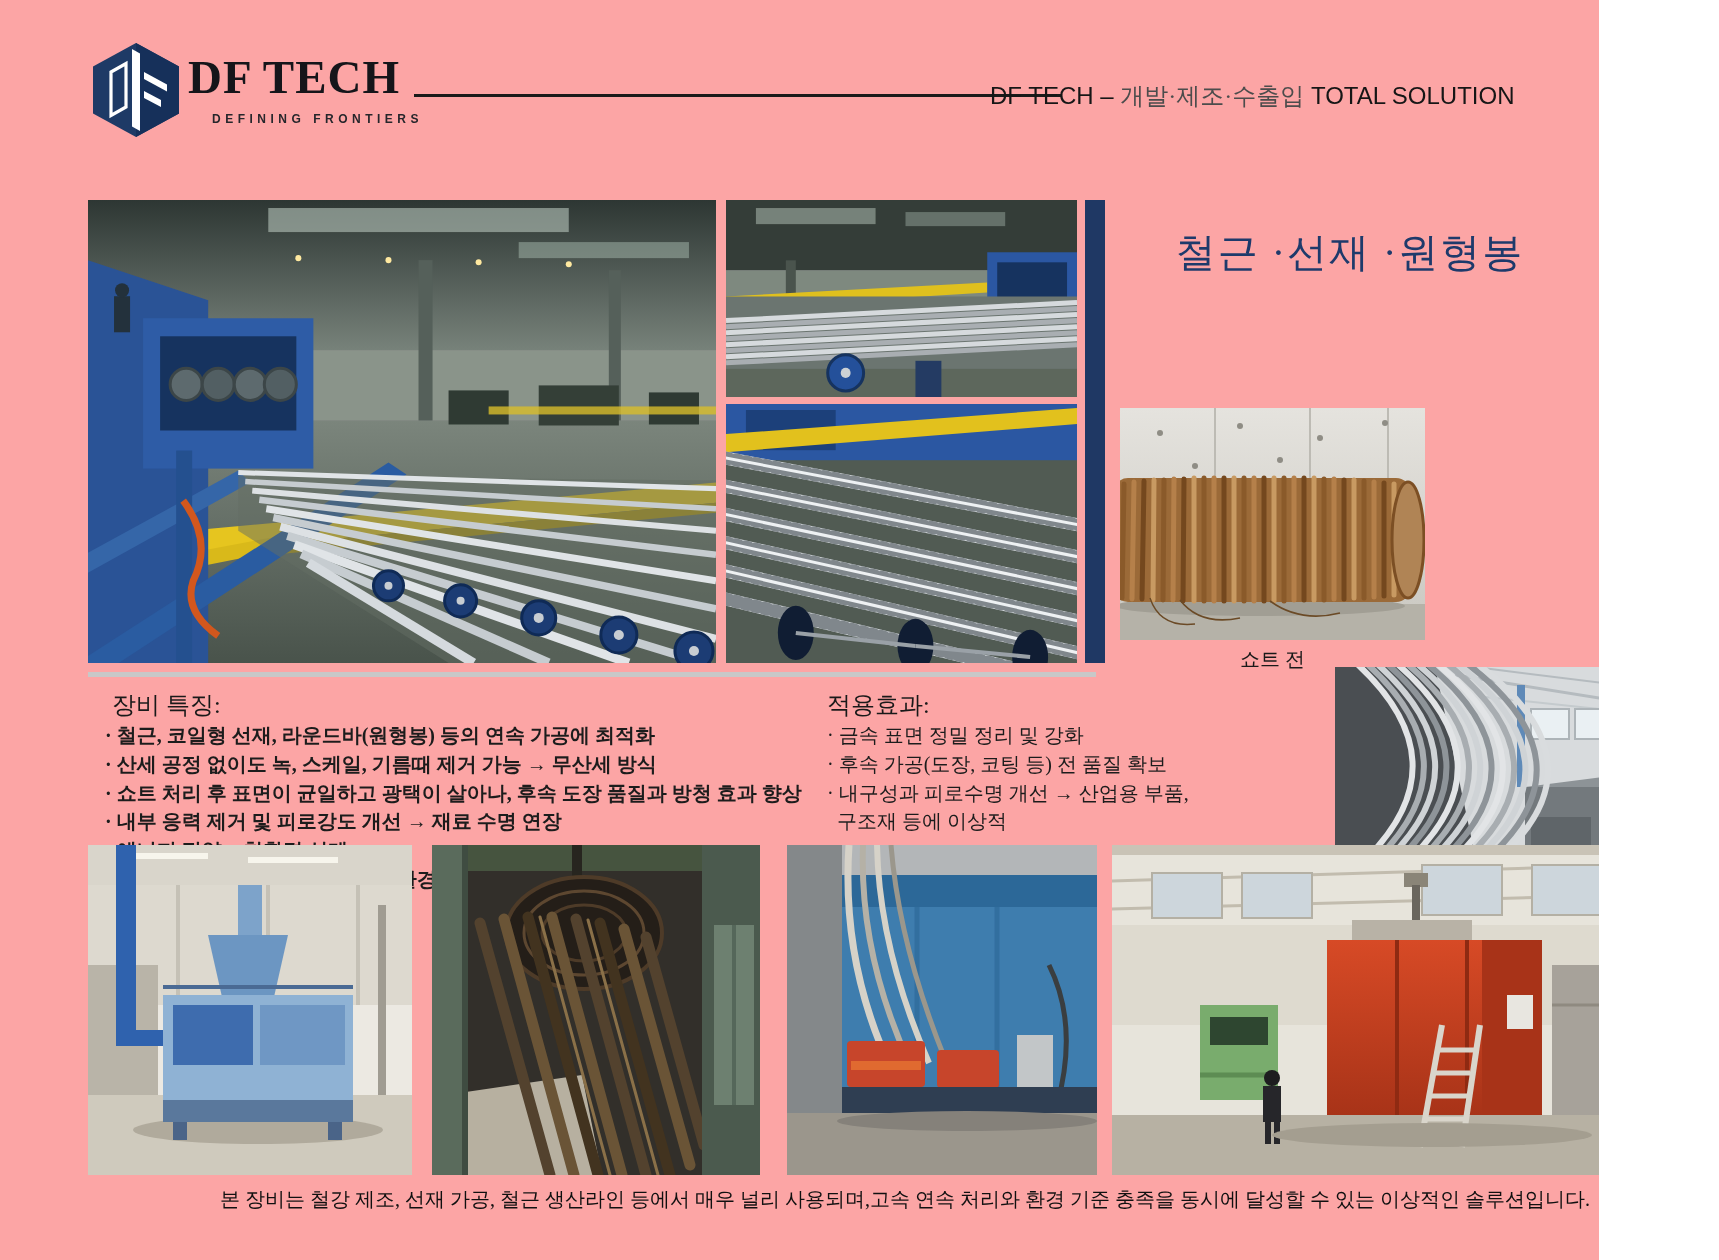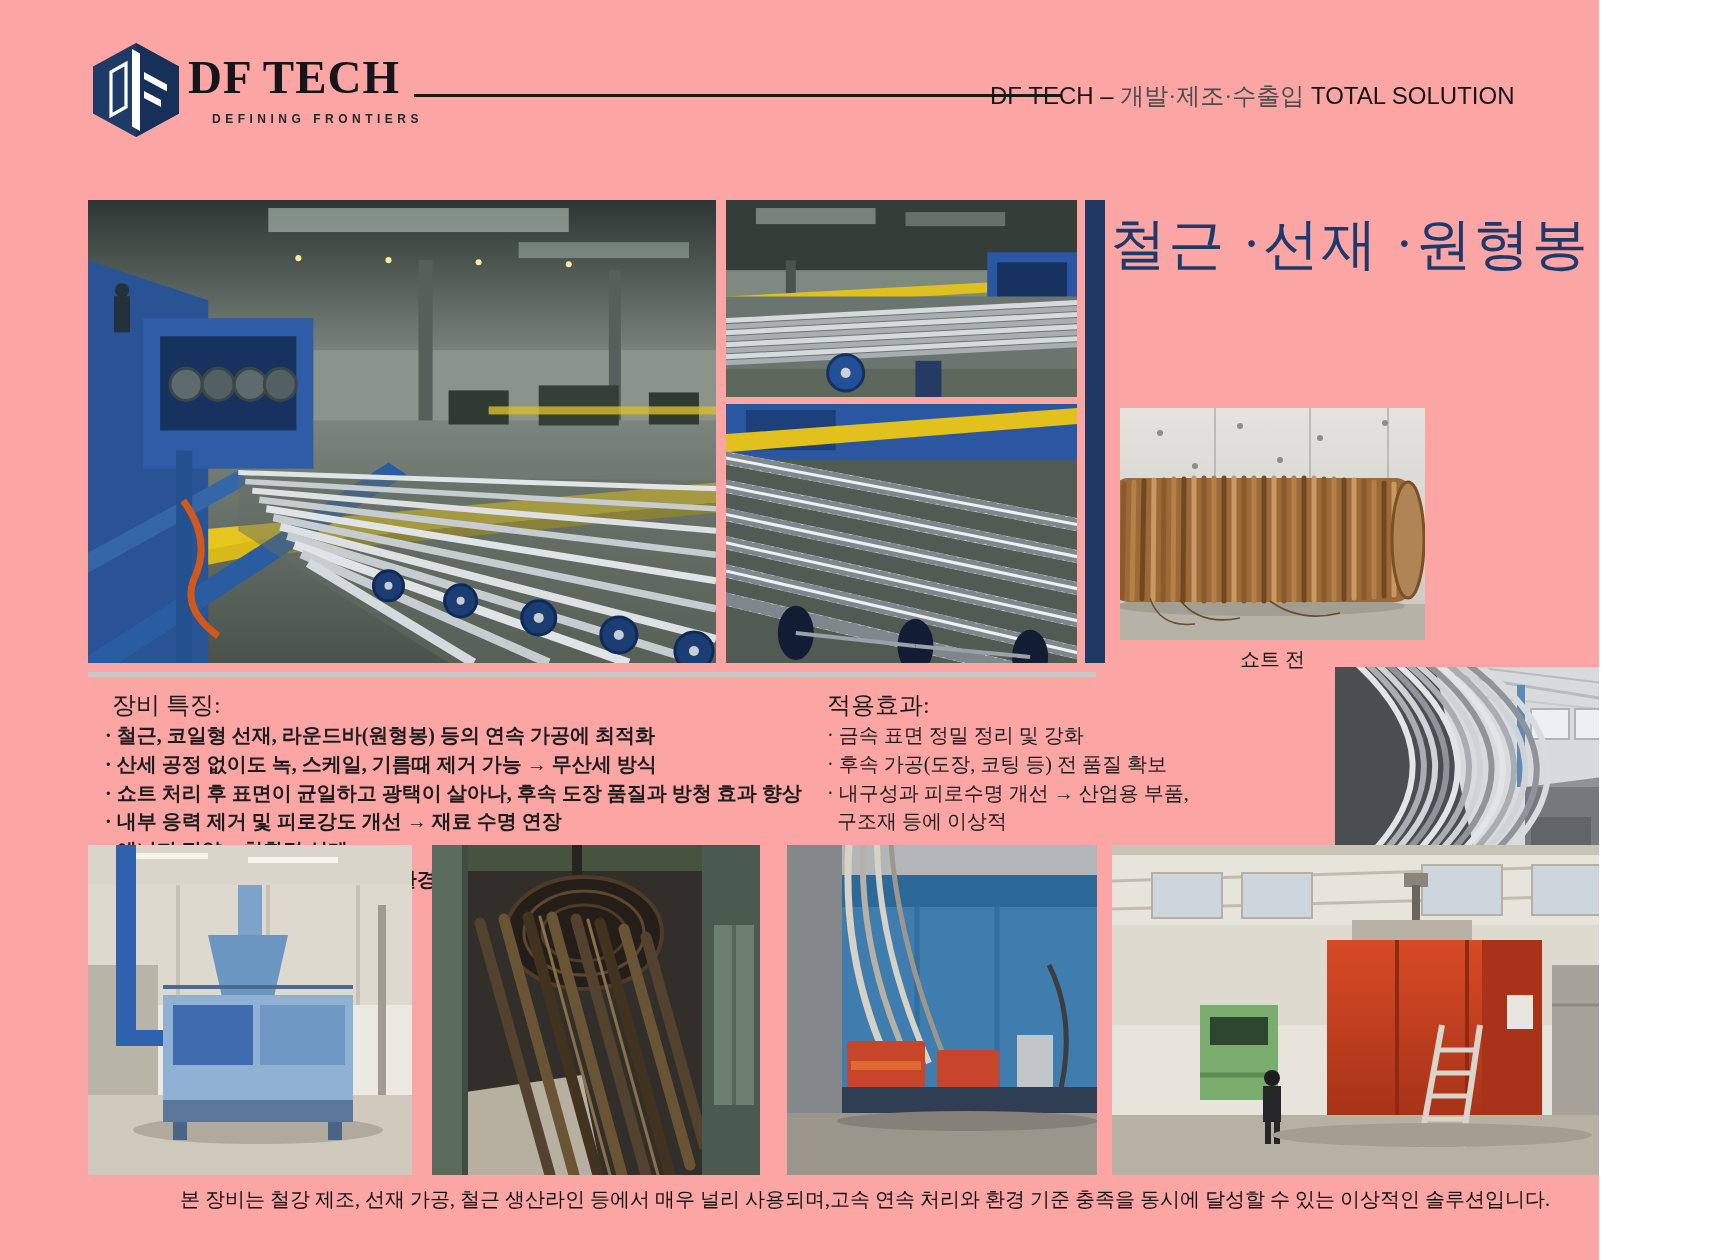--- a/index.html
+++ b/index.html
@@ -13,32 +13,32 @@
   .brand-name { left:188px; top:50px; font-family:"Liberation Serif","DejaVu Serif",serif;
                 font-weight:700; font-size:47px; letter-spacing:1px; color:#15151a; white-space:nowrap; }
   .brand-tagline { left:198px; top:112px; font-family:"Liberation Sans","DejaVu Sans",sans-serif;
                    font-weight:700; font-size:12px; letter-spacing:4.5px; color:#26262b; white-space:nowrap;margin-left:14px; }
   .header-rule { left:414px; top:94px; width:648px; height:3px; background:#1a1a1a; }
   .header-slogan { left:990px; top:80px; width:500px; text-align:right; white-space:nowrap;
                    font-family:"Liberation Sans","DejaVu Sans",sans-serif; font-size:24px; color:#161616; }
   .header-slogan .kor { font-family:"Liberation Serif","DejaVu Serif",serif; color:#4c4c4c; }
   .accent-bar { left:1085px; top:200px; width:20px; height:463px; background:#1f3864; }
   .section-divider { left:88px; top:672px; width:1008px; height:5px; background:#c8c8c8; }
-  .page-title { left:1090px; top:206px; width:520px; text-align:center; color:#1e3a6b;
-                font-size:56px; line-height:77px; letter-spacing:2px; white-space:nowrap; }
+  .page-title { left:1090px; top:214px; width:520px; text-align:center; color:#1e3a6b;
+                font-size:40px; line-height:77px; letter-spacing:2px; white-space:nowrap; }
   .list-heading { font-size:24px; line-height:30px; color:#191919; white-space:pre; }
   .list-line { font-size:20px; line-height:28.8px; color:#1c1c1c; white-space:pre; }
   .features-heading { left:112px; top:690px; }
   .features-list { left:105px; top:721px;font-weight:bold; }
   .effects-heading { left:827px; top:690px; }
   .effects-list { left:827px; top:721px; }
   .photo-label { font-size:20px; color:#191919; text-align:center; }
   .label-before { left:1120px; top:646px; width:305px; }
   .label-after  { left:1335px; top:862px; width:283px; }
-  .caption { left:180px; top:1186px; width:1450px; font-size:20px; color:#101010; }
+  .caption { left:180px; top:1186px; width:1450px; text-align:center; font-size:20px; color:#101010; }
   .pagenum { left:1662px; top:1186px; font-family:"Liberation Sans","DejaVu Sans",sans-serif;
              font-size:14px; color:#1d1d1d; }
 </style>
 </head>
 <body>
 
 <div class="page">
 
   <div class="abs logo-icon">
     <svg viewBox="0 0 88 96" preserveAspectRatio="none">

